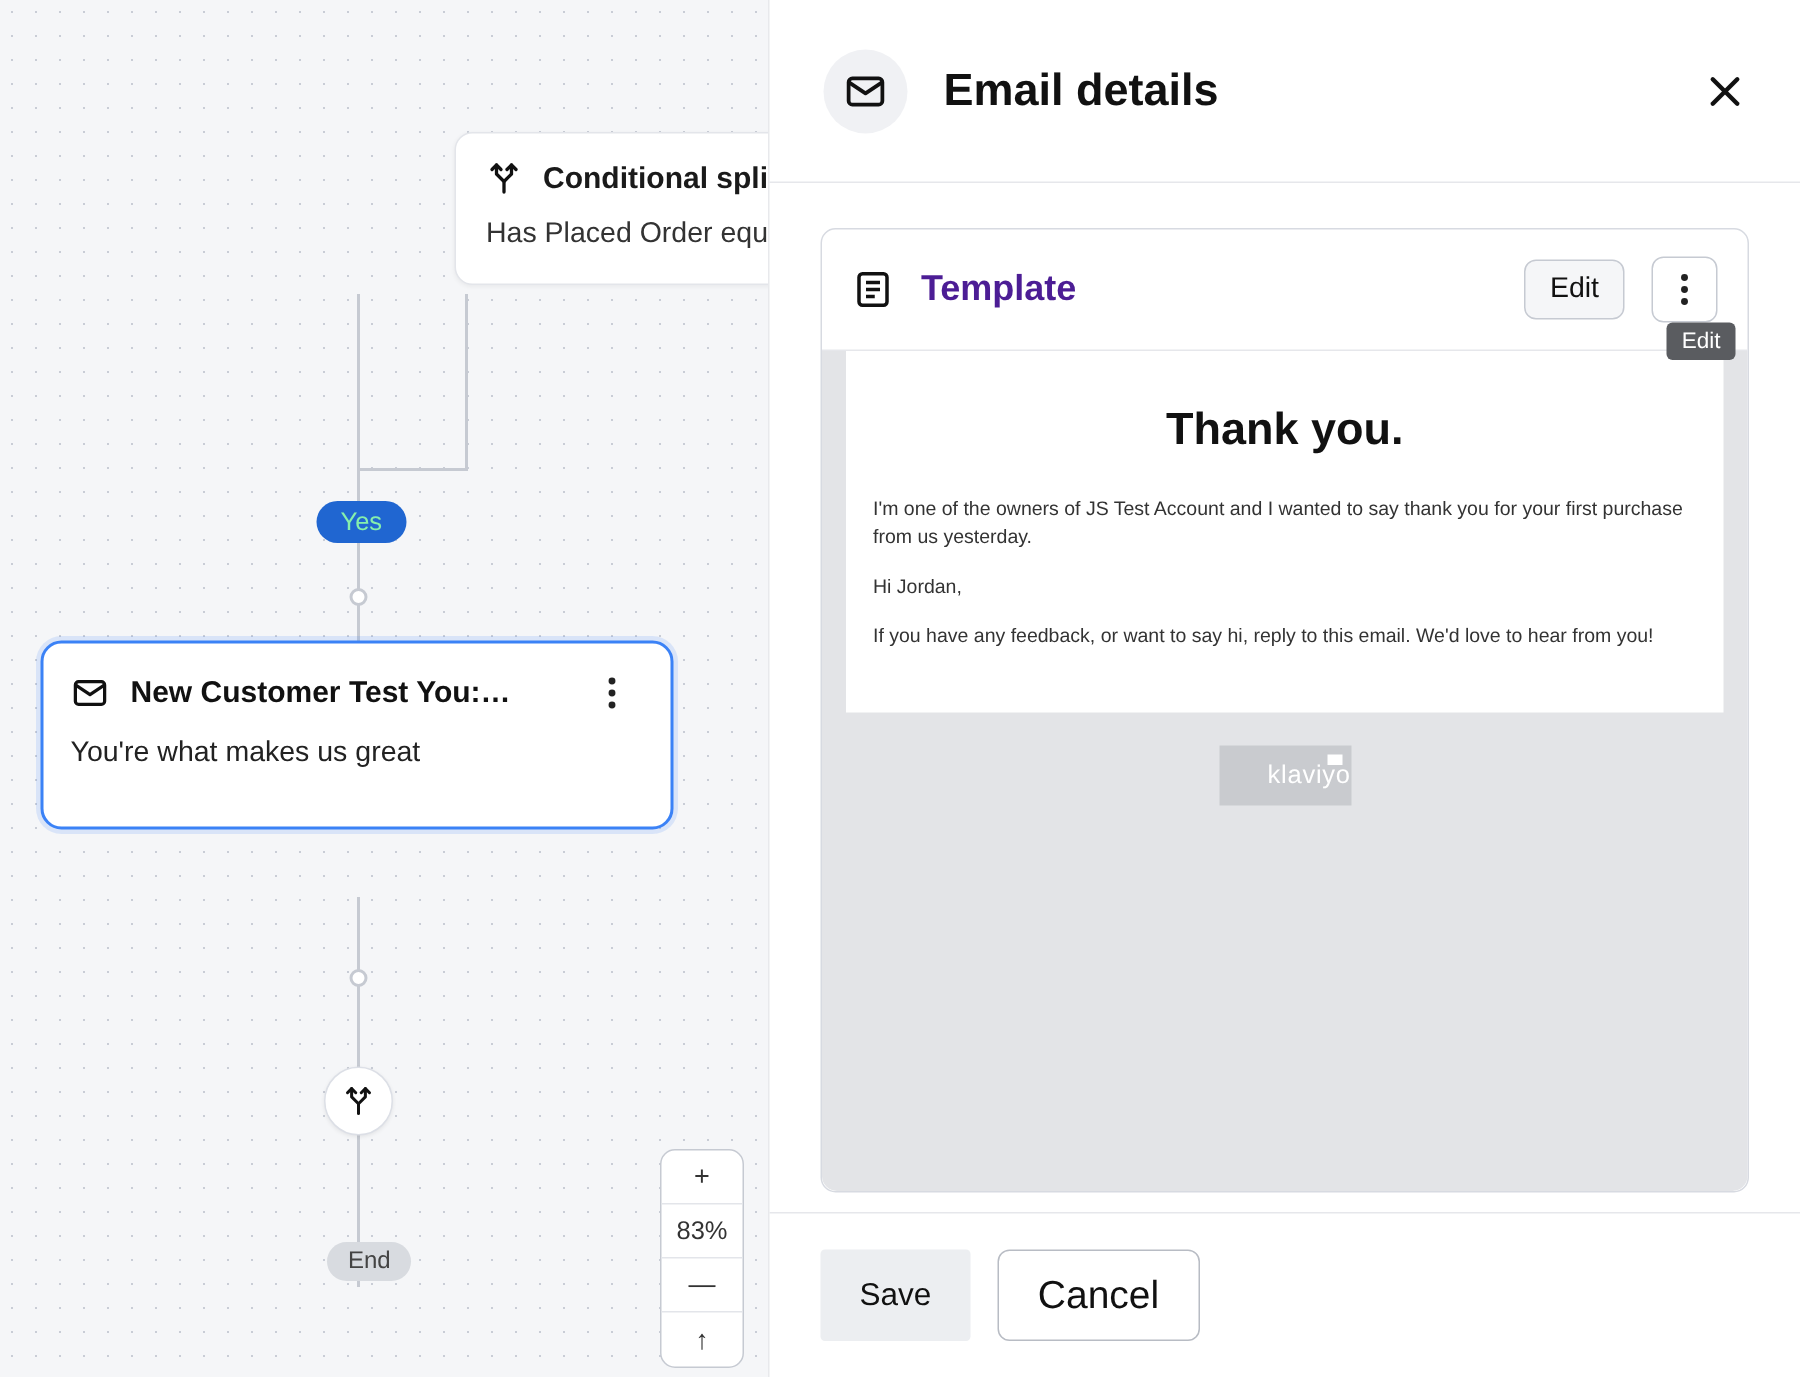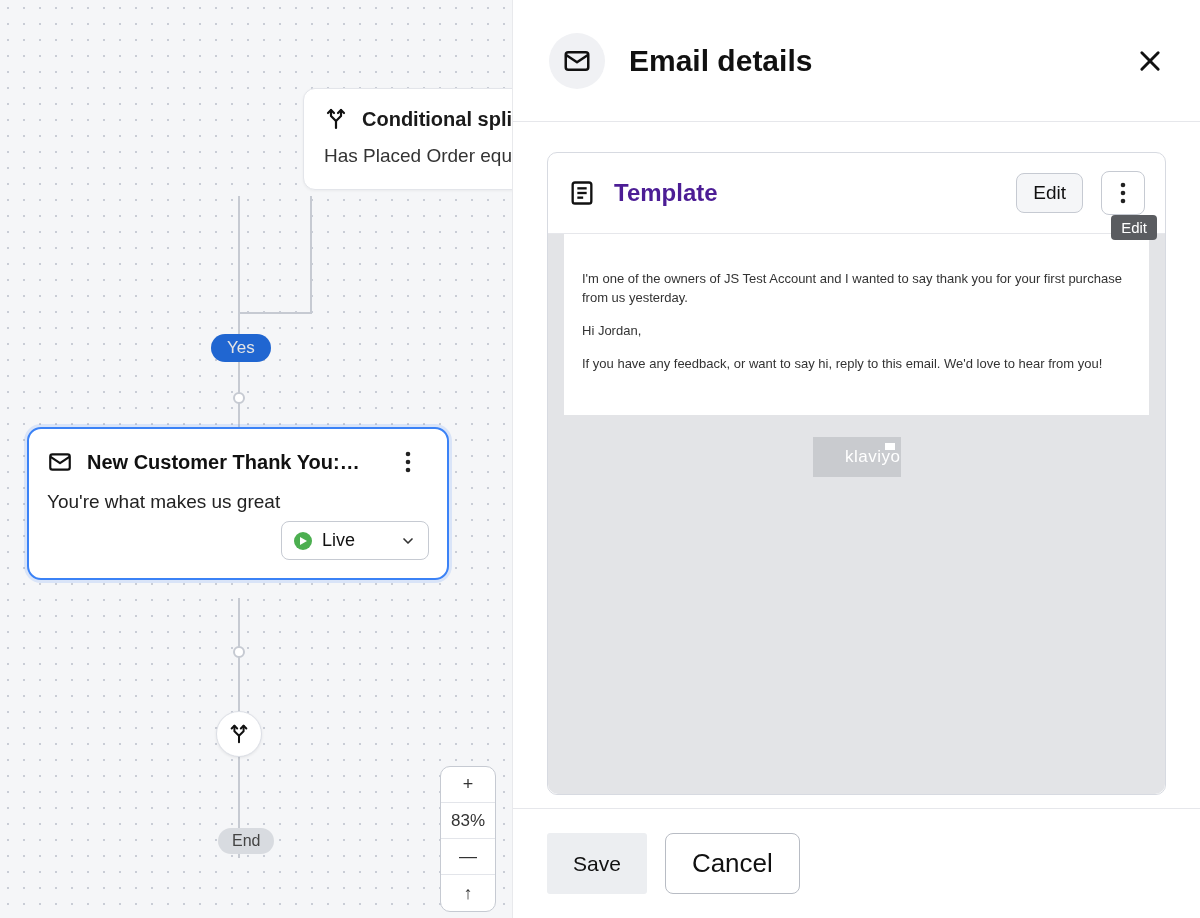--- a/index.html
+++ b/index.html
@@ -50,21 +50,21 @@
     }
     .card-cond .cond-sub {
       font-size: 19px; color: #333; white-space: nowrap;
     }
 
     
     .yes-pill {
       position: absolute;
       left: 211px; top: 334px;
       background: #2066d1;
-      color: #e5e5e5;
+      color: #86efac;
       font-size: 17px;
       font-weight: 500;
       padding: 4px 16px;
       border-radius: 20px;
       z-index: 2;
     }
 
     
     .node-circle {
       position: absolute;
@@ -93,21 +93,21 @@
     }
     .card-email .email-title {
       font-size: 20px; font-weight: 700; flex: 1;
       white-space: nowrap; overflow: hidden; text-overflow: ellipsis;
       color: #111;
     }
     .card-email .dots {
       width: 24px; text-align: center; cursor: pointer;
     }
     .card-email .email-sub {
-      font-size: 19px; color: #222; margin-bottom: 8px;
+      font-size: 19px; color: #222; margin-bottom: 20px;
     }
     .live-select {
       margin-left: auto;
       display: flex; align-items: center; gap: 10px;
       border: 1px solid #c6cad2; border-radius: 8px;
       padding: 8px 12px; width: 148px;
       justify-content: space-between;
       cursor: pointer;
     }
     .live-select .left { display: flex; align-items: center; gap: 10px; }
@@ -315,47 +315,30 @@
   <div class="yes-pill">Yes</div>
 
   <div class="card-email">
     <div class="top-row">
       <span>
         <svg width="26" height="26" viewBox="0 0 24 24" fill="none" stroke="#111" stroke-width="2" stroke-linejoin="round">
           <rect x="3" y="5" width="18" height="14" rx="2"></rect>
           <path d="M3 7l9 6 9-6"></path>
         </svg>
       </span>
-      <span class="email-title">New Customer Thank You:…</span>
+      <span class="email-title">New Customer Test You:…</span>
       <span class="dots">
         <svg width="6" height="22" viewBox="0 0 6 22">
             <circle cx="3" cy="3" r="2.3" fill="#222"></circle>
             <circle cx="3" cy="11" r="2.3" fill="#222"></circle>
             <circle cx="3" cy="19" r="2.3" fill="#222"></circle>
           </svg>
       </span>
     </div>
     <div class="email-sub">You're what makes us great</div>
-    <div class="bottom-row">
-      <div class="live-select">
-        <div class="left">
-          <span class="live-dot">
-            <svg width="10" height="10" viewBox="0 0 10 10">
-                <polygon points="2,1 9,5 2,9" fill="#fff"></polygon>
-              </svg>
-          </span>
-          <span class="live-label">Live</span>
-        </div>
-        <span>
-          <svg width="16" height="16" viewBox="0 0 24 24" fill="none" stroke="#333" stroke-width="2.5" stroke-linecap="round" stroke-linejoin="round">
-              <polyline points="6 9 12 15 18 9"></polyline>
-            </svg>
-        </span>
-      </div>
-    </div>
   </div>
 
   <div class="action-circle">
     <svg width="22" height="22" viewBox="0 0 24 24" fill="none" stroke="#111" stroke-width="2.2" stroke-linecap="round" stroke-linejoin="round">
       <path d="M7 3v6l5 5v7"></path>
         <path d="M17 3v6l-5 5"></path>
       <path d="M4 6l3-3 3 3"></path>
         <path d="M14 6l3-3 3 3"></path>
     </svg>
   </div>
@@ -407,20 +390,21 @@
               <circle cx="3" cy="11" r="2.3" fill="#222"></circle>
               <circle cx="3" cy="19" r="2.3" fill="#222"></circle>
             </svg>
         </div>
       </div>
 
       <div class="tooltip">Edit</div>
 
       <div class="preview-area">
         <div class="email-body">
+          <div class="email-h1">Thank you.</div>
           <p class="email-p">I'm one of the owners of JS Test Account and I wanted to say thank you for your first purchase from us yesterday.</p>
           <p class="email-p">Hi Jordan,</p>
           <p class="email-p">If you have any feedback, or want to say hi, reply to this email. We'd love to hear from you!</p>
         </div>
         <div class="klaviyo-badge">
           <span>klaviyo</span>
           <span class="flag"></span>
         </div>
       </div>
     </div>

